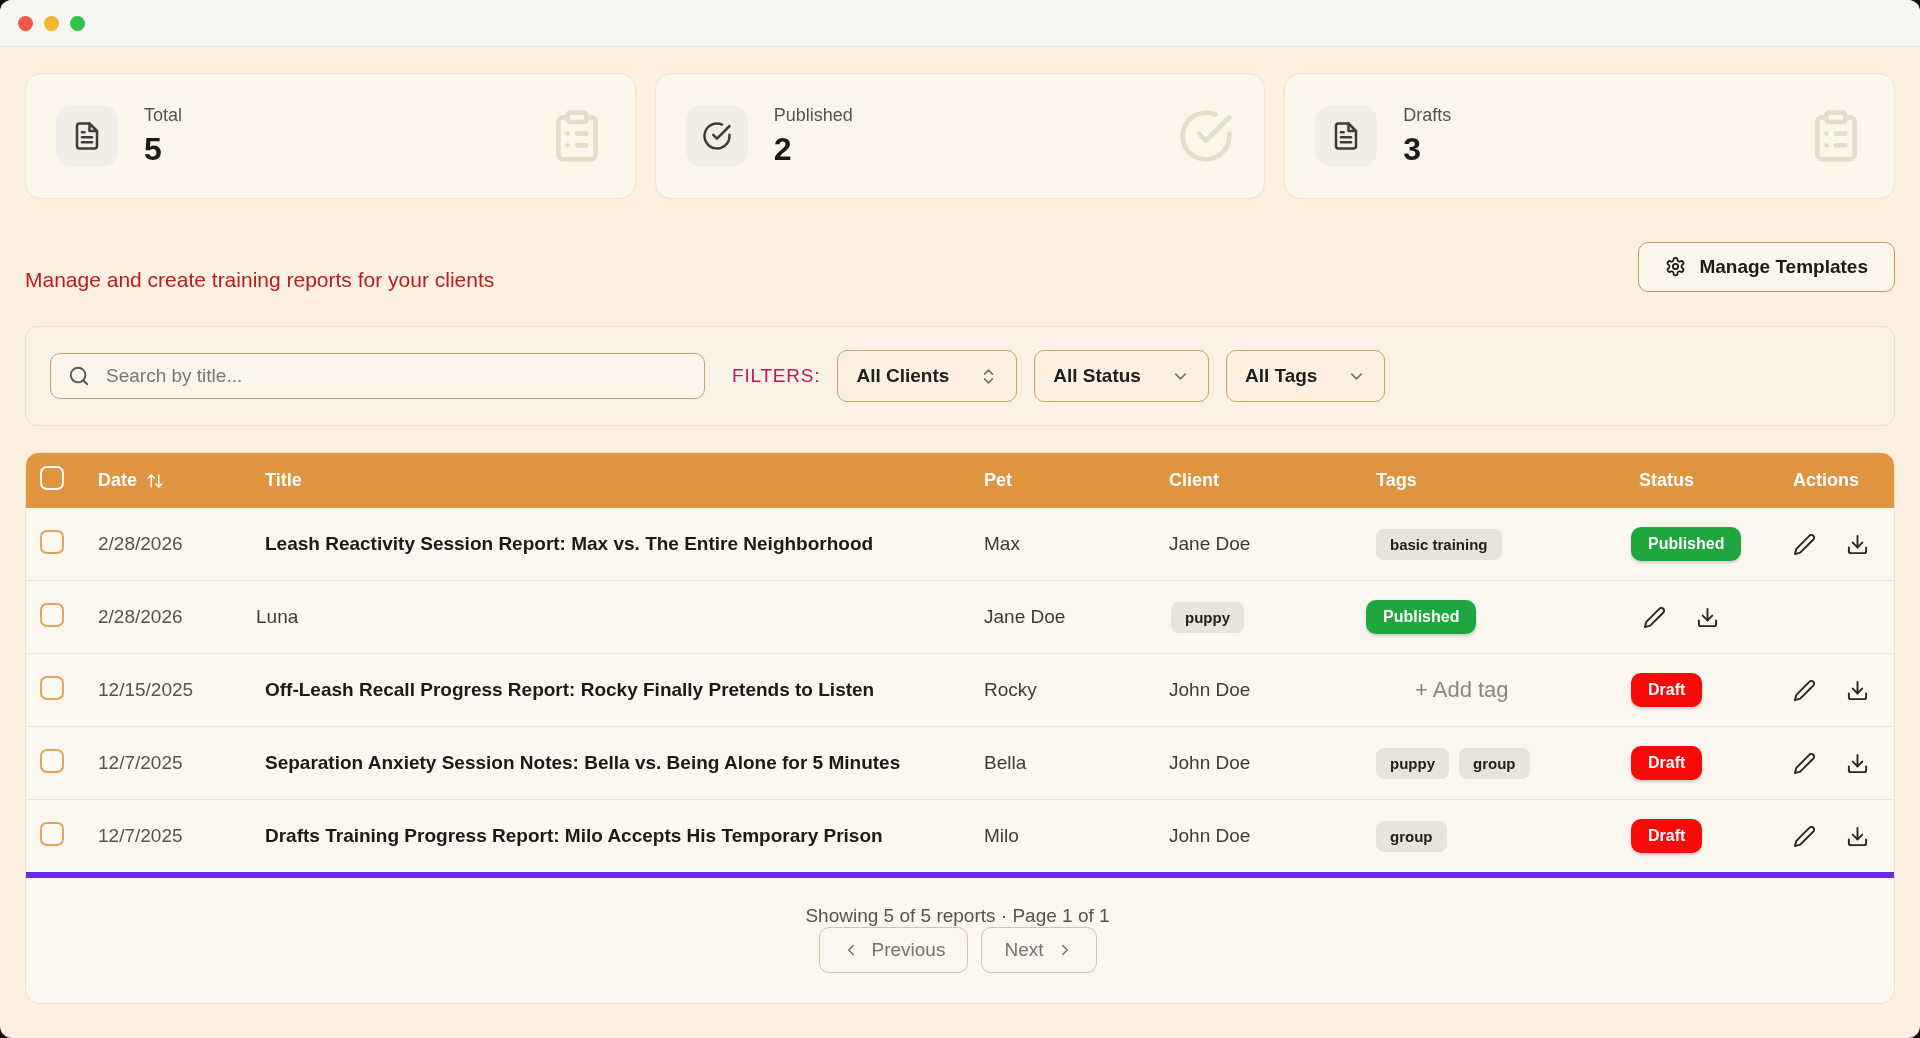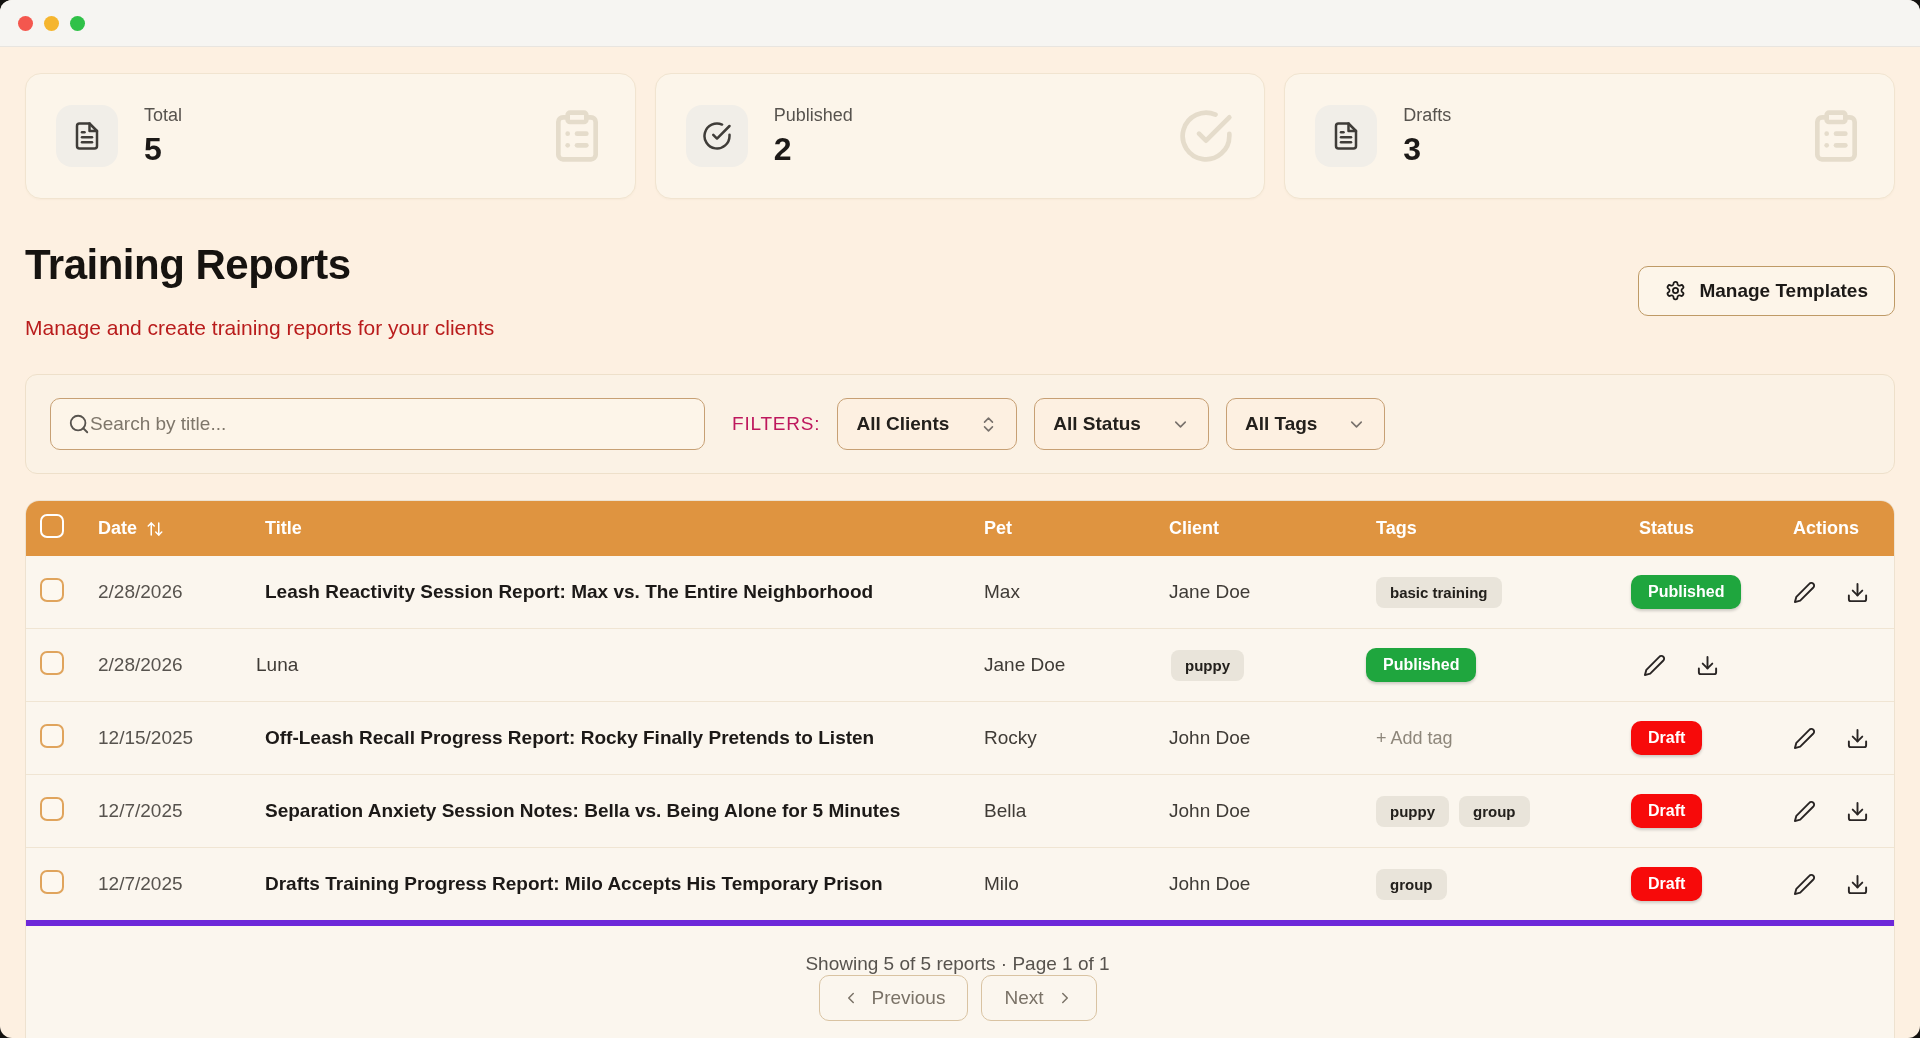--- a/index.html
+++ b/index.html
@@ -99,26 +99,26 @@
   
   .filterbar {
     margin-top: 34px;
     background: #fbf2e5;
     border: 1px solid #eee0ca;
     border-radius: 12px;
     padding: 23px 24px;
     display: flex; align-items: center;
   }
   .search-box {
-    width: 655px; height: 52px;
+    width: 655px; height: 46px;
     background: #fdf5e9;
     border: 1.5px solid #c7a074;
     border-radius: 10px;
     display: flex; align-items: center;
-    padding: 0 17px; gap: 0;
+    padding: 0 17px; gap: 16px;
     color: #57534e;
   }
   .search-box svg { width: 22px; height: 22px; flex: none; }
   .search-box input {
     border: none; outline: none; background: transparent;
     font-size: 19px; color: #3f3b36; width: 100%;
     font-family: inherit;
   }
   .search-box input::placeholder { color: #7e766a; }
   .filters-label {
@@ -190,21 +190,21 @@
   .cell-tags { padding-left: 22px; display: flex; gap: 10px; flex-wrap: wrap; }
   .tag {
     background: #e9e4da;
     color: #23201c;
     font-size: 15px; font-weight: 700;
     padding: 7px 14px;
     border-radius: 8px;
     cursor: pointer;
     white-space: nowrap;
   }
-  .add-tag { color: #8d867a; font-size: 18px; cursor: pointer; }
+  .add-tag { color: #8d867a; font-size: 22px; cursor: pointer; margin-left: 39px; }
   .cell-status { padding-left: 12px; }
   .pill {
     display: inline-block;
     color: #fff;
     font-size: 16px; font-weight: 700;
     padding: 8px 17px;
     border-radius: 10px;
     box-shadow: 0 2px 3px rgba(0,0,0,0.18);
   }
   .pill-published { background: #1fa63e; }
@@ -325,21 +325,20 @@
         <span class="stat-watermark">
           <svg class="icon" viewBox="0 0 24 24">
               <use href="#i-clipboard-list"></use>
             </svg>
         </span>
       </div>
     </div>
 
     <div class="header-row">
       <div>
-        <div class="page-title">Training Reports</div>
         <div class="page-subtitle">Manage and create training reports for your clients</div>
       </div>
       <div class="header-actions">
         <button class="btn btn-outline">
           <span style="display:flex">
             <svg class="icon" viewBox="0 0 24 24">
                 <path d="M12.22 2h-.44a2 2 0 0 0-2 2v.18a2 2 0 0 1-1 1.73l-.43.25a2 2 0 0 1-2 0l-.15-.08a2 2 0 0 0-2.73.73l-.22.38a2 2 0 0 0 .73 2.73l.15.1a2 2 0 0 1 1 1.72v.51a2 2 0 0 1-1 1.74l-.15.09a2 2 0 0 0-.73 2.73l.22.38a2 2 0 0 0 2.73.73l.15-.08a2 2 0 0 1 2 0l.43.25a2 2 0 0 1 1 1.73V20a2 2 0 0 0 2 2h.44a2 2 0 0 0 2-2v-.18a2 2 0 0 1 1-1.73l.43-.25a2 2 0 0 1 2 0l.15.08a2 2 0 0 0 2.73-.73l.22-.39a2 2 0 0 0-.73-2.73l-.15-.08a2 2 0 0 1-1-1.74v-.5a2 2 0 0 1 1-1.74l.15-.09a2 2 0 0 0 .73-2.73l-.22-.38a2 2 0 0 0-2.73-.73l-.15.08a2 2 0 0 1-2 0l-.43-.25a2 2 0 0 1-1-1.73V4a2 2 0 0 0-2-2z"></path>
                 <circle cx="12" cy="12" r="3"></circle>
               </svg>
           </span>

